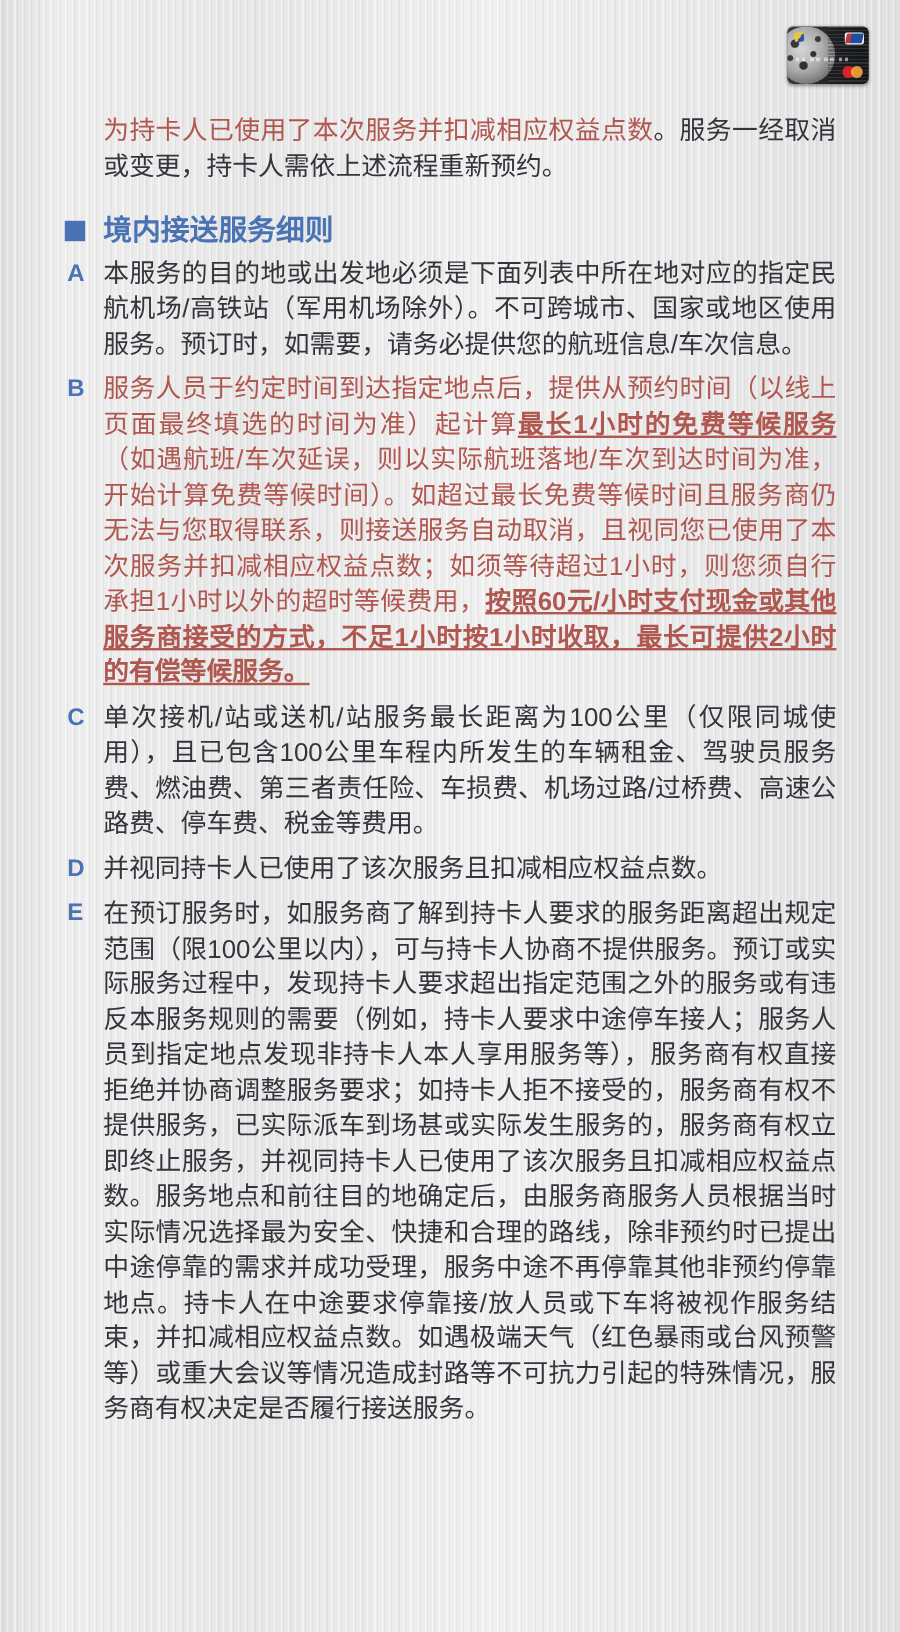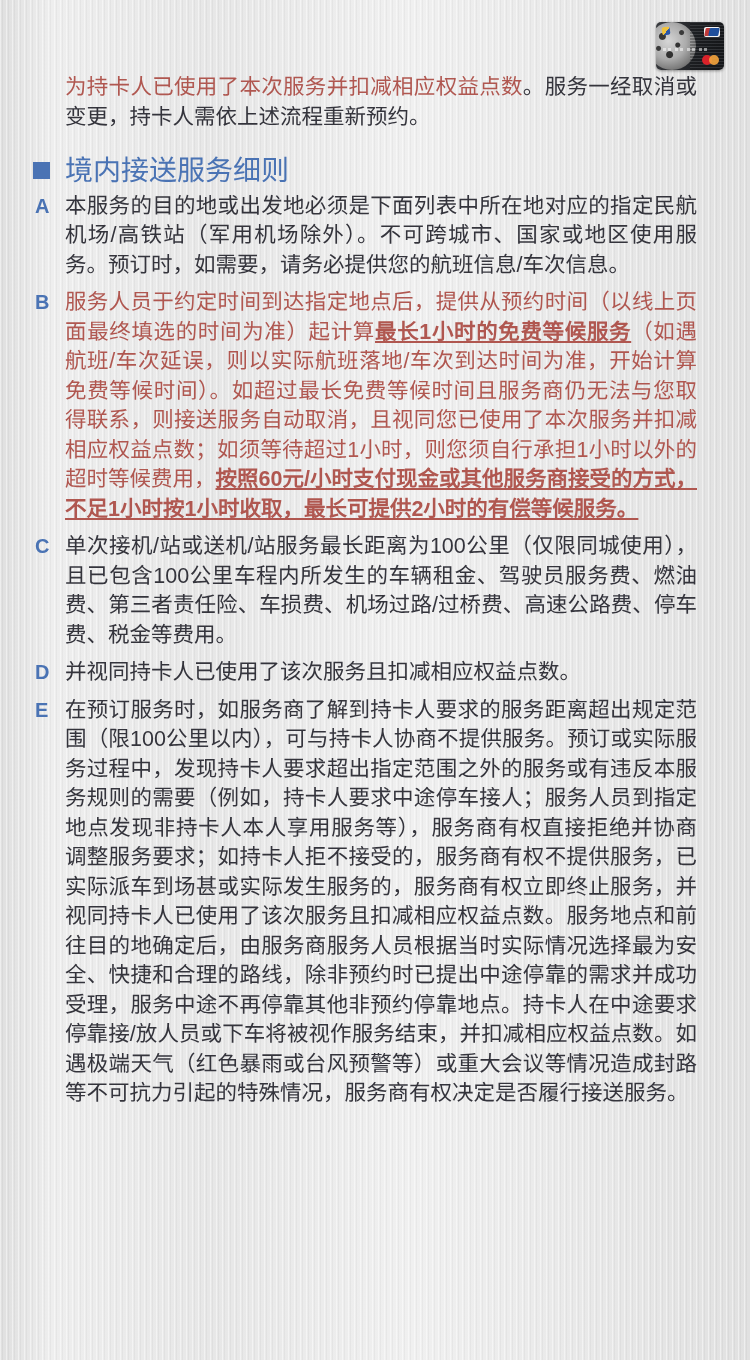--- a/index.html
+++ b/index.html
@@ -72,22 +72,22 @@
   .card .mc .c2{right:0;background:#f2a33c;opacity:.92;}
   .card .numline{
     position:absolute;left:7px;top:26px;width:46px;height:3px;
     background:repeating-linear-gradient(90deg,
       rgba(255,255,255,.75) 0 3px,transparent 3px 5px,
       rgba(255,255,255,.75) 5px 8px,transparent 8px 12px);
     opacity:.7;
   }
   
   .content{
-    position:absolute;left:0;right:0;top:73px;
-    padding:0 53px 0 32px;
+    position:absolute;left:0;right:0;top:95px;
+    padding:0 53px 0 53px;
     font-size:21.5px;line-height:29.5px;
     color:var(--dark);
     letter-spacing:0;
   }
   .row{display:flex;align-items:flex-start;}
   .marker{flex:0 0 33px;width:33px;}
   .body{flex:1;min-width:0;text-align:justify;word-break:break-all;margin:0;}
   .dot{
     display:block;width:11px;height:11px;border-radius:50%;
     background:var(--blue);margin-top:9px;margin-left:3px;
@@ -95,21 +95,21 @@
   .letter{
     display:block;font-weight:700;font-size:20px;line-height:29.5px;
     color:var(--blue);margin-left:3px;
   }
   .section-header{margin-top:24px;margin-bottom:6px;}
   .square{
     display:block;width:17px;height:17px;background:var(--blue);
     margin-top:6px;margin-left:1px;
   }
   .section-title{
-    margin:0;font-size:28px;line-height:29.5px;font-weight:400;color:var(--blue);
+    margin:0;font-size:24px;line-height:29.5px;font-weight:700;color:var(--blue);
   }
   .item{margin-top:8px;}
   .item.first{margin-top:0;}
   .seg.c-red{color:var(--red);}
   .seg.c-dark{color:var(--dark);}
   .seg.b{font-weight:700;text-decoration:underline;}
   .body{font-weight:500;}
 </style>
 </head>
 <body>

